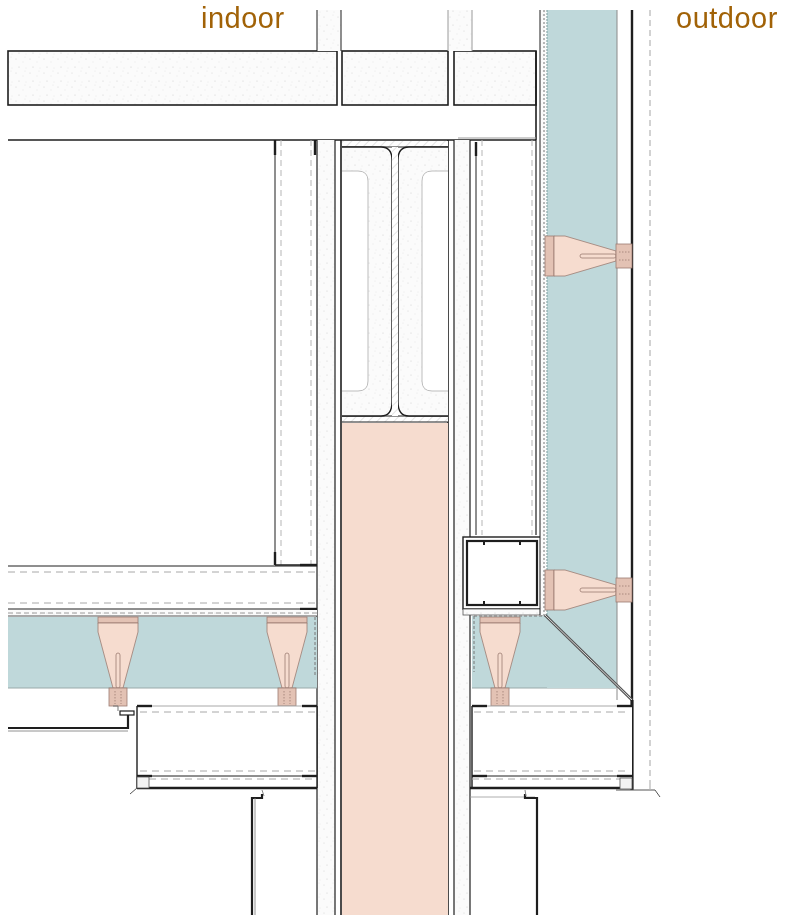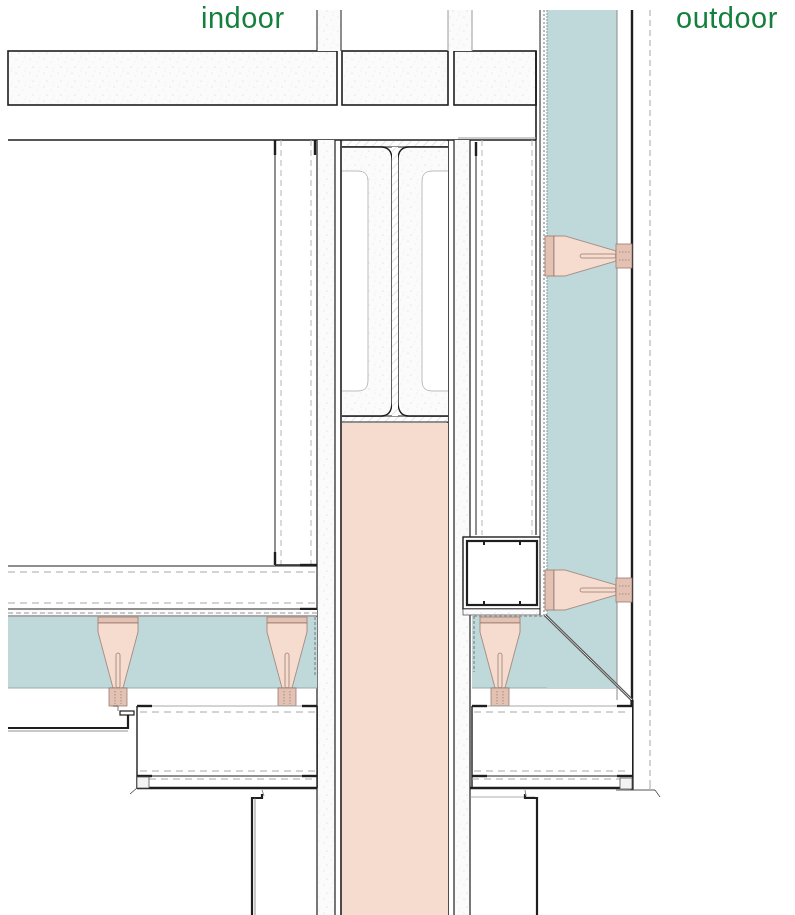--- a/index.html
+++ b/index.html
@@ -3,21 +3,21 @@
   <meta charset="utf-8">
   <style>
     html, body { margin: 0; padding: 0; background: #ffffff; }
     body { width: 795px; height: 915px; overflow: hidden; position: relative; }
     .canvas { position: absolute; left: 0; top: 0; width: 795px; height: 915px; }
     .label {
       position: absolute;
       font-family: "Liberation Sans", "DejaVu Sans", sans-serif;
       font-weight: 300;
       font-size: 29px;
-      color: #15803d;
+      color: #a16207;
       letter-spacing: 0.5px;
       line-height: 1;
     }
     .label-indoor { left: 201px; top: 4px; }
     .label-outdoor { left: 676px; top: 4px; text-align: center; }
   </style>
 </head>
 <body>
 
 <div class="canvas">

